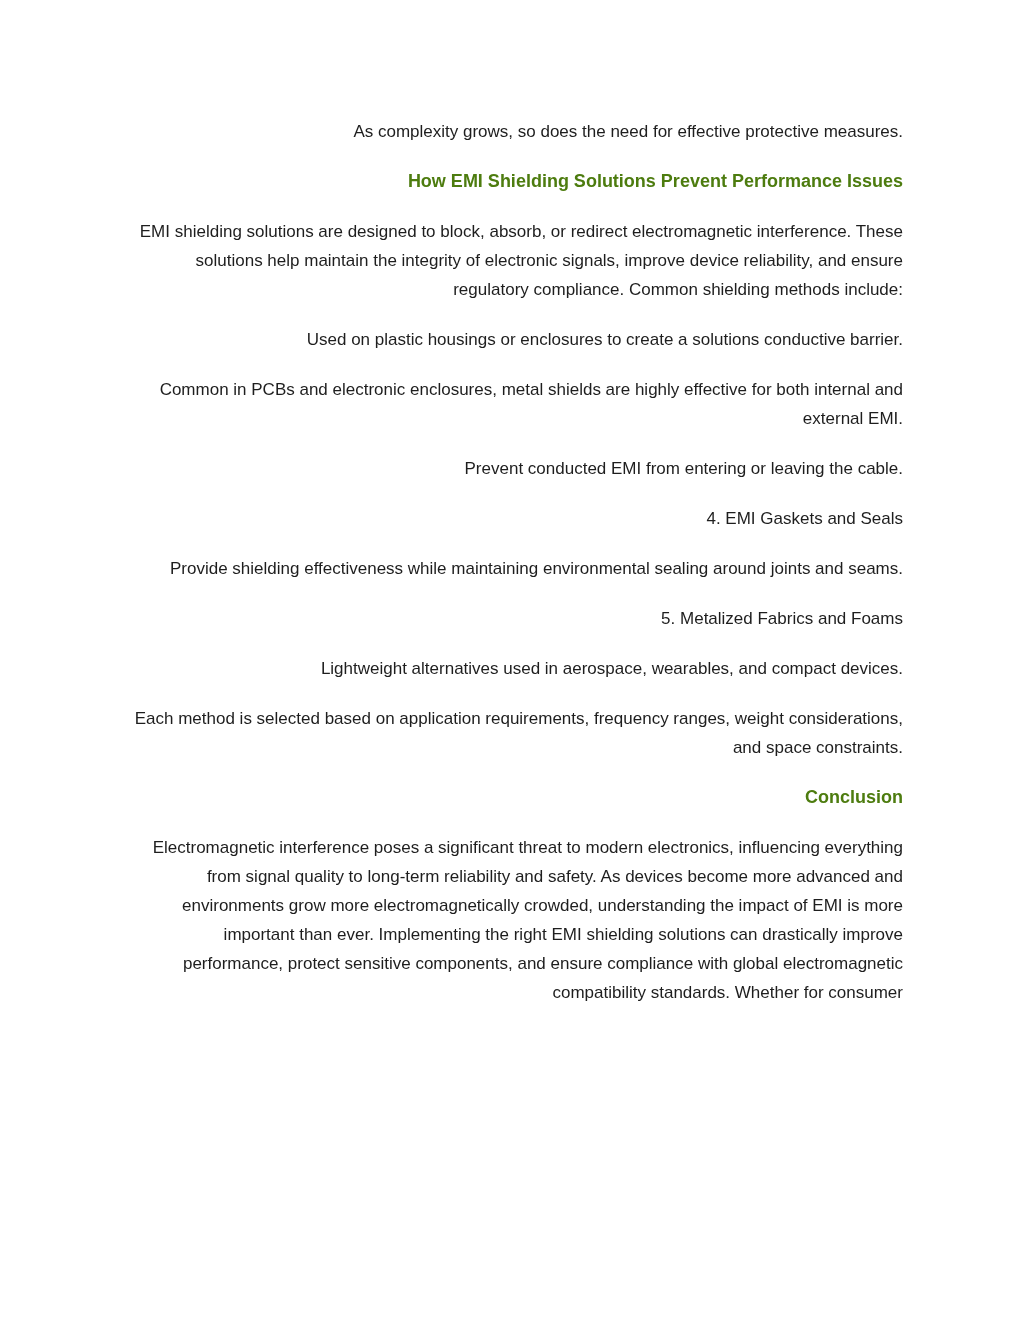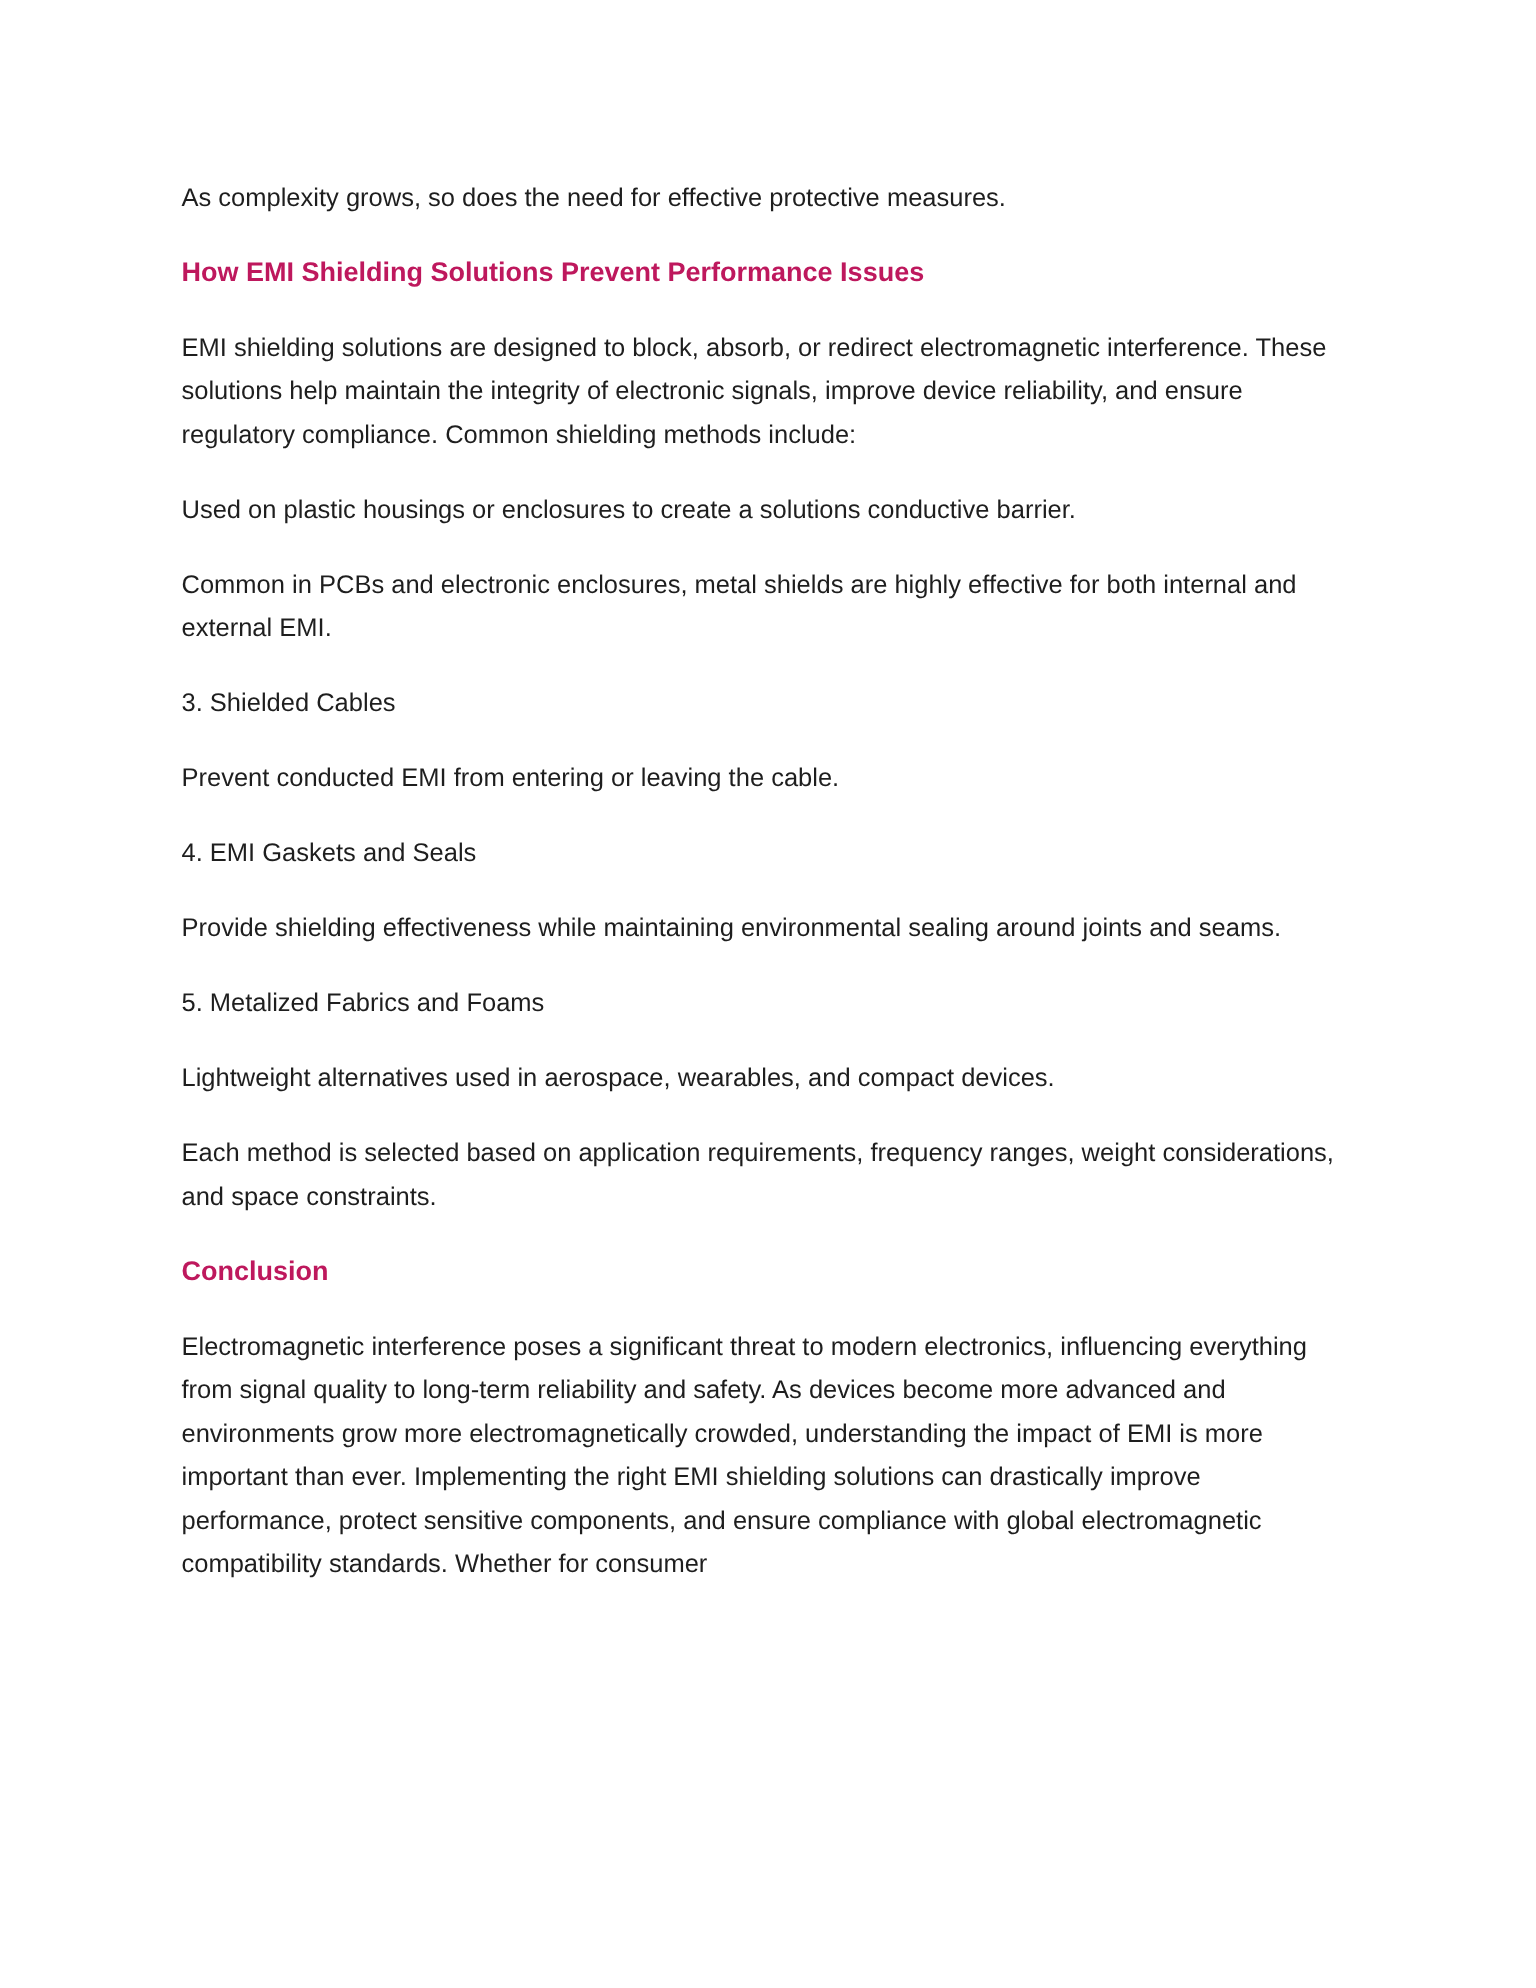--- a/index.html
+++ b/index.html
@@ -12,48 +12,48 @@
     box-sizing: border-box;
     width: 1024px;
     height: 1325px;
     background: #ffffff;
     padding: 117px 121px 0 121px;
     font-family: "Liberation Sans", "DejaVu Sans", sans-serif;
     font-size: 17px;
     line-height: 29px;
     color: #1e1e1e;
     overflow: hidden;
+    text-align: right;
   }
   .page p {
     margin: 0 0 21px 0;
   }
   .page h3 {
     margin: 0 0 21px 0;
     font-size: 18px;
     line-height: 29px;
     font-weight: 700;
-    color: #be185d;
+    color: #4d7c0f;
   }
 </style>
 </head>
 <body>
 
 <div class="page">
 
   <p>As complexity grows, so does the need for effective protective measures.</p>
 
   <h3>How EMI Shielding Solutions Prevent Performance Issues</h3>
 
   <p>EMI shielding solutions are designed to block, absorb, or redirect electromagnetic interference. These solutions help maintain the integrity of electronic signals, improve device reliability, and ensure regulatory compliance. Common shielding methods include:</p>
 
   <p>Used on plastic housings or enclosures to create a solutions conductive barrier.</p>
 
   <p>Common in PCBs and electronic enclosures, metal shields are highly effective for both internal and external EMI.</p>
 
-  <p>3. Shielded Cables</p>
   <p>Prevent conducted EMI from entering or leaving the cable.</p>
 
   <p>4. EMI Gaskets and Seals</p>
   <p>Provide shielding effectiveness while maintaining environmental sealing around joints and seams.</p>
 
   <p>5. Metalized Fabrics and Foams</p>
   <p>Lightweight alternatives used in aerospace, wearables, and compact devices.</p>
 
   <p>Each method is selected based on application requirements, frequency ranges, weight considerations, and space constraints.</p>
 

